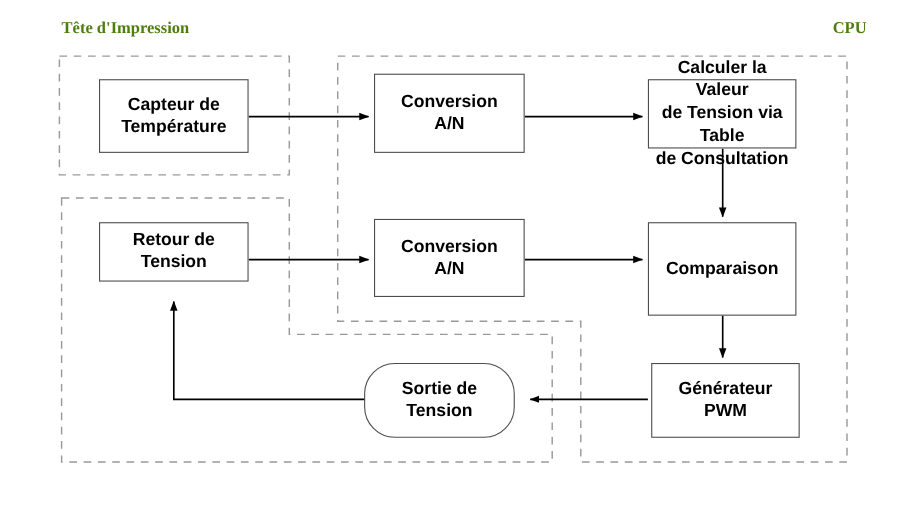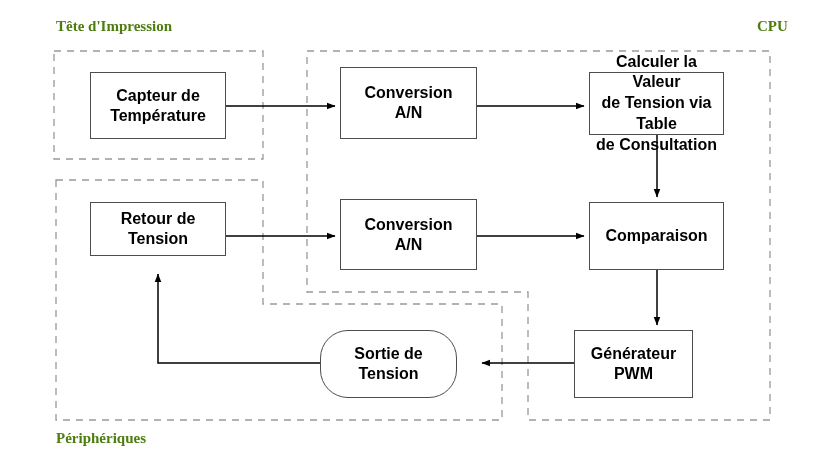--- a/index.html
+++ b/index.html
@@ -90,31 +90,30 @@
       <line x1="589" y1="363" x2="482" y2="363" marker-end="url(#arrowhead)"></line>
 
       <path d="M340,363 L158,363 L158,274" marker-end="url(#arrowhead)"></path>
     </g>
   </svg>
 
   <div class="group-label" style="left:56px; top:18px;">Tête d'Impression</div>
 
   <div class="group-label" style="left:757px; top:18px;">CPU</div>
 
-  <div class="group-label" style="left:56px; top:430px;">Périphériques</div>
 
   <div class="node node-lg" style="left:90px; top:72px; width:136px; height:67px;">Capteur de<br>Température</div>
 
   <div class="node node-lg" style="left:340px; top:67px; width:137px; height:72px;">Conversion<br>A/N</div>
 
   <div class="node node-sm" style="left:589px; top:72px; width:135px; height:63px;">Calculer la Valeur<br>de Tension via Table<br>de Consultation</div>
 
   <div class="node node-lg" style="left:90px; top:202px; width:136px; height:54px;">Retour de<br>Tension</div>
 
   <div class="node node-lg" style="left:340px; top:199px; width:137px; height:71px;">Conversion<br>A/N</div>
 
-  <div class="node node-lg" style="left:589px; top:202px; width:135px; height:68px;">Comparaison</div>
+  <div class="node node-lg" style="left:589px; top:202px; width:135px; height:85px;">Comparaison</div>
 
-  <div class="node node-lg" style="left:320px; top:330px; width:137px; height:68px;border-radius:28px;">Sortie de<br>Tension</div>
+  <div class="node node-lg" style="left:331px; top:330px; width:137px; height:68px;border-radius:28px;">Sortie de<br>Tension</div>
 
-  <div class="node node-lg" style="left:574px; top:330px; width:119px; height:68px;">Générateur<br>PWM</div>
+  <div class="node node-lg" style="left:592px; top:330px; width:135px; height:68px;">Générateur<br>PWM</div>
 
 </div>
 
 </body></html>

